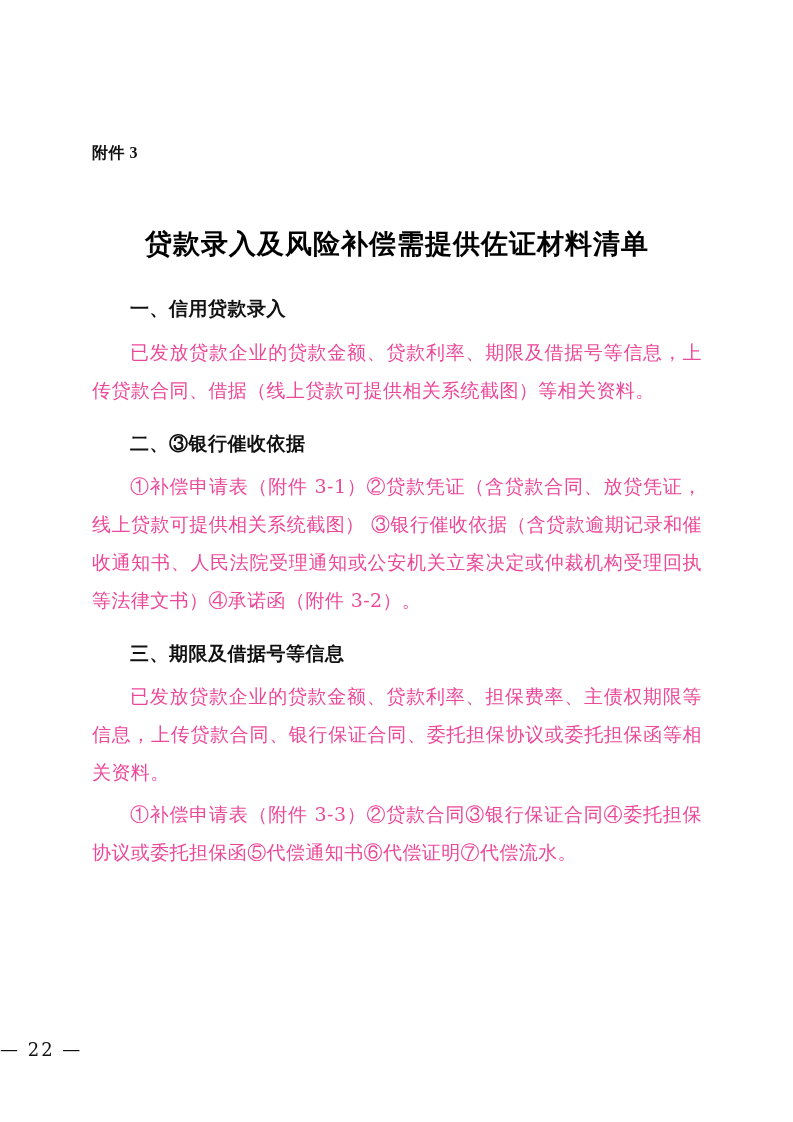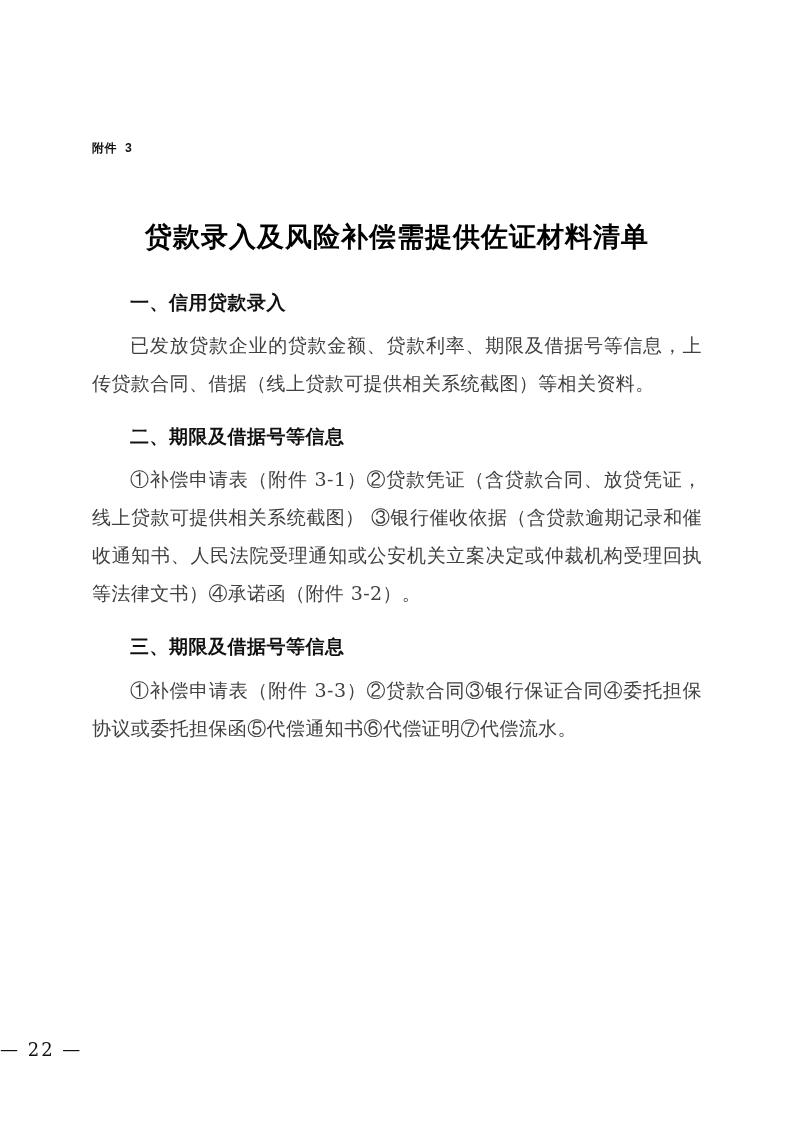--- a/index.html
+++ b/index.html
@@ -23,23 +23,23 @@
     padding: 0;
     background: #fff;
   }
   .content {
     position: absolute;
     left: 92px;
     top: 140px;
     width: 610px;
   }
   .attachment-label {
-    font-family: Liberation Mono, monospace;
+    font-family: Liberation Serif, serif;
     font-weight: bold;
-    font-size: 12px;
+    font-size: 16px;
     letter-spacing: 0.5px;
     color: #111;
     margin: 0 0 0 0;
     line-height: 1.6;
   }
   .doc-title {
     font-family: "DejaVu Sans", "Liberation Sans", sans-serif;
     font-weight: bold;
     font-size: 27px;
     text-align: center;
@@ -59,21 +59,21 @@
     letter-spacing: 0.5px;
   }
   .para {
     font-family: "DejaVu Serif", "Liberation Serif", serif;
     font-size: 19px;
     line-height: 2.0;
     text-indent: 38px;
     text-align: justify;
     text-justify: inter-ideograph;
     margin: 0 0 4px 0;
-    color: #404040;
+    color: #ec4899;
     letter-spacing: 0.4px;
   }
   .page-number {
     position: absolute;
     left: 0;
     right: 0;
     bottom: 62px;
     font-family: "DejaVu Serif", "Liberation Serif", serif;
     font-size: 18px;
     color: #111;
@@ -86,23 +86,24 @@
 <div class="page">
   <div class="content">
 
     <div class="attachment-label">附件 3</div>
 
     <h1 class="doc-title">贷款录入及风险补偿需提供佐证材料清单</h1>
 
     <h2 class="section-heading">一、信用贷款录入</h2>
     <p class="para">已发放贷款企业的贷款金额、贷款利率、期限及借据号等信息，上传贷款合同、借据（线上贷款可提供相关系统截图）等相关资料。</p>
 
-    <h2 class="section-heading">二、期限及借据号等信息</h2>
+    <h2 class="section-heading">二、③银行催收依据</h2>
     <p class="para">①补偿申请表（附件 3-1）②贷款凭证（含贷款合同、放贷凭证，线上贷款可提供相关系统截图） ③银行催收依据（含贷款逾期记录和催收通知书、人民法院受理通知或公安机关立案决定或仲裁机构受理回执等法律文书）④承诺函（附件 3-2）。</p>
 
     <h2 class="section-heading">三、期限及借据号等信息</h2>
+    <p class="para">已发放贷款企业的贷款金额、贷款利率、担保费率、主债权期限等信息，上传贷款合同、银行保证合同、委托担保协议或委托担保函等相关资料。</p>
 
     <p class="para">①补偿申请表（附件 3-3）②贷款合同③银行保证合同④委托担保协议或委托担保函⑤代偿通知书⑥代偿证明⑦代偿流水。</p>
 
   </div>
 
   <div class="page-number">— 22 —</div>
 </div>
 
 </body></html>

